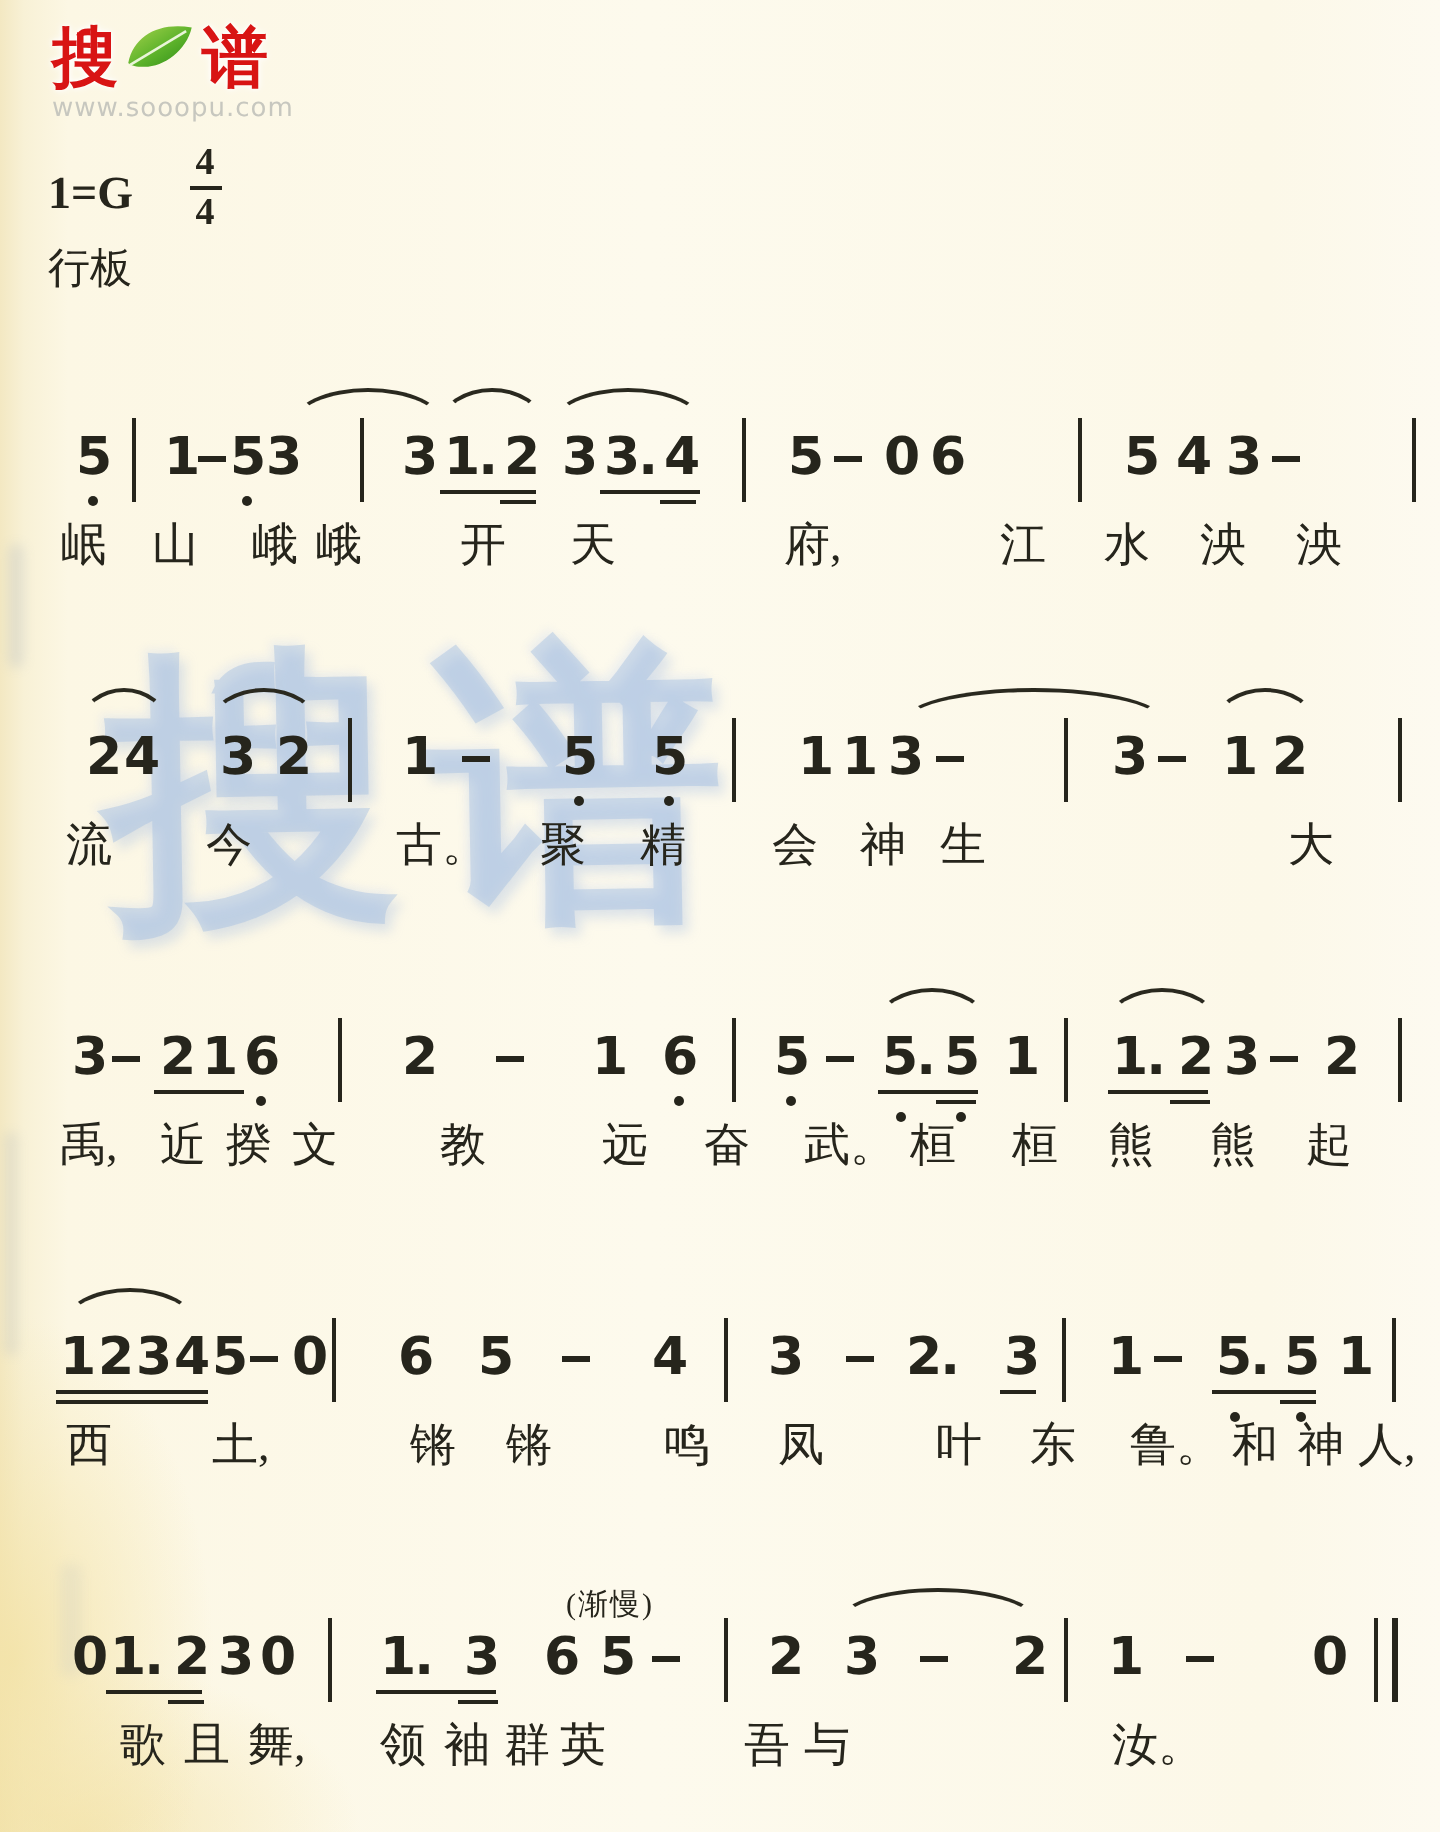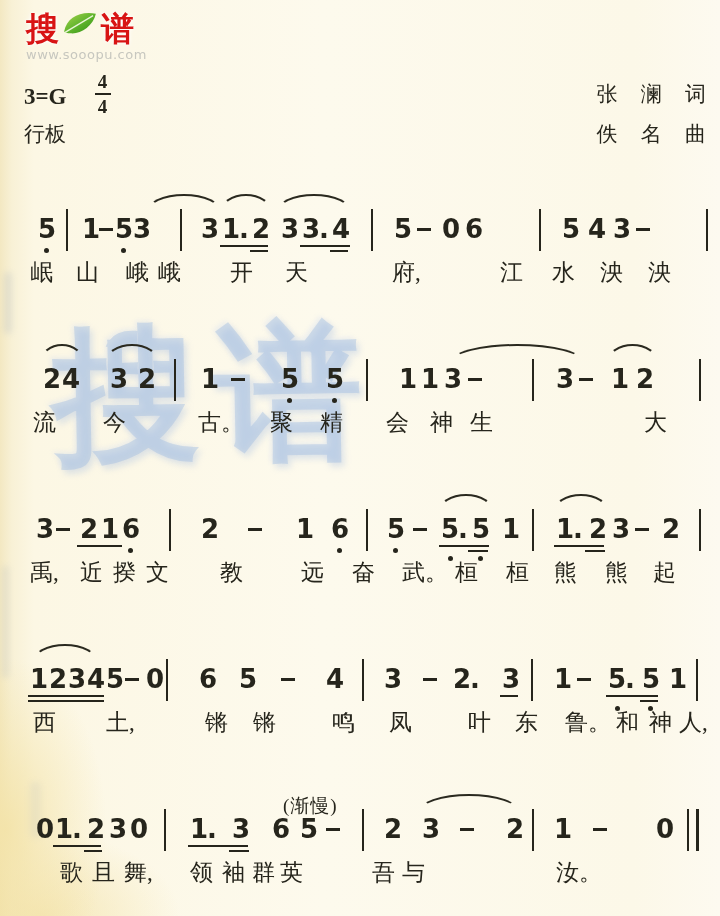--- a/index.html
+++ b/index.html
@@ -36,21 +36,21 @@
   .score-line,.lyric-line{position:absolute;left:0;top:0;width:720px;height:0}
   .note{position:absolute;top:0;font-family:"DejaVu Sans","Liberation Sans",sans-serif;
     font-weight:bold;font-size:26px;line-height:28px;letter-spacing:-1px;white-space:nowrap}
   .dash{position:absolute;top:13px;width:14px;height:3px;background:#26251c}
   .bar{position:absolute;top:-6px;width:2px;height:42px;background:#26251c}
   .fbar{position:absolute;top:-6px;width:7px;height:42px;border-left:2px solid #26251c;border-right:3px solid #26251c}
   .uline{position:absolute;height:2px;background:#26251c}
   .arc{position:absolute;top:-21px;height:16px;border:2px solid transparent;border-bottom:0;
     border-top:2px solid #2a291f;border-radius:50% 50% 0 0/100% 100% 0 0}
   .odot{position:absolute;width:5px;height:5px;border-radius:50%;background:#26251c}
-  .ann{position:absolute;font-size:19px;letter-spacing:1px;white-space:nowrap}
+  .ann{position:absolute;font-size:15px;letter-spacing:1px;white-space:nowrap}
   .lyric{position:absolute;top:0;font-size:23px;white-space:nowrap}
 </style>
 </head>
 <body>
 
 <div class="page">
 
   <div class="logo">
     <div class="logo-row">
       <span class="logo-char">搜</span>
@@ -67,34 +67,30 @@
           <path d="M4 24 C14 18 24 12 34 6" stroke="#e9f5d8" stroke-width="1.4" fill="none"></path>
         </svg>
       </span>
       <span class="logo-char">谱</span>
     </div>
     <div class="logo-url">www.sooopu.com</div>
   </div>
 
 
   <div class="keysig">
-    <span>3=G</span>
+    <span>1=G</span>
     <span class="frac">
       <span>4</span>
       <span class="frac-bar"></span>
       <span>4</span>
     </span>
   </div>
 
   <div class="tempo">行板</div>
 
-  <div class="credits">
-    <div>张 澜 词</div>
-    <div>佚 名 曲</div>
-  </div>
 
   <div class="watermark">搜谱</div>
 
   <div class="bleed" style="left:4px;top:272px;width:8px;height:62px;opacity:.22"></div>
   <div class="bleed" style="left:2px;top:566px;width:7px;height:112px;opacity:.18"></div>
   <div class="bleed" style="left:30px;top:782px;width:11px;height:56px;opacity:.12"></div>
 
   <div id="score">
       <div class="score-line" style="top: 215px;">
         <div class="note" style="left: 38px;">5</div>

